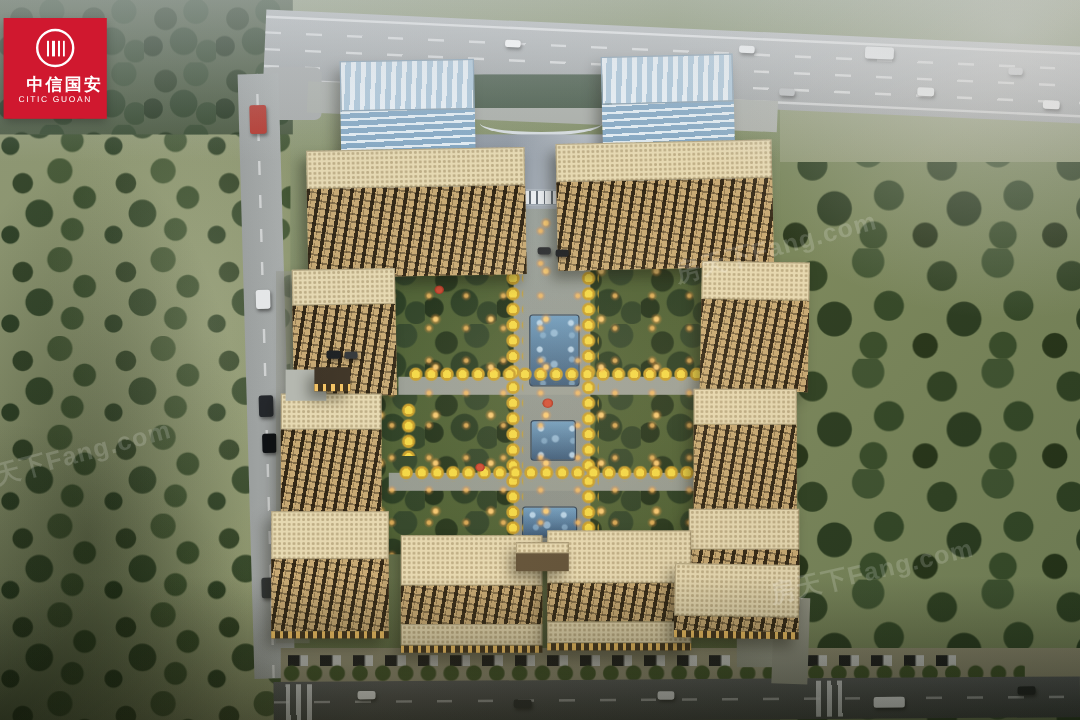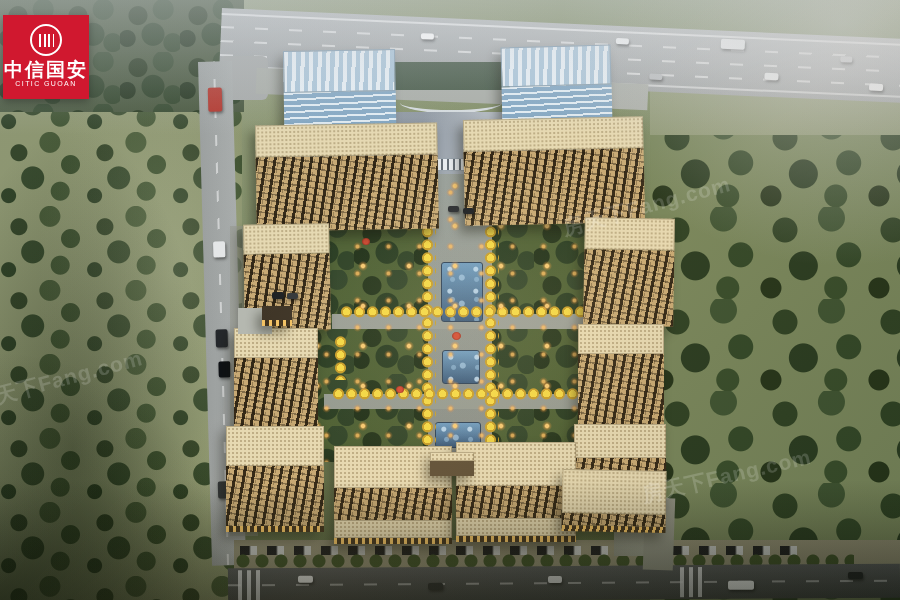--- a/index.html
+++ b/index.html
@@ -57,21 +57,21 @@
       radial-gradient(circle,rgba(255,205,115,.95) 0 1.6px,rgba(255,160,60,.35) 3px,rgba(0,0,0,0) 5px),
       radial-gradient(circle,rgba(255,190,95,.8) 0 1.3px,rgba(255,150,55,.28) 2.6px,rgba(0,0,0,0) 4.4px);
       background-size:46px 40px,31px 27px;background-position:0 0,17px 13px;}
   .redtree{border-radius:50%;background:radial-gradient(circle,#d24a33 0 40%,#a02d1d 75%,rgba(0,0,0,0) 80%);}
   
   .wm{position:absolute;font-size:21px;font-weight:bold;letter-spacing:1px;color:rgba(255,255,255,.17);white-space:nowrap;}
   
   #logo-citic{left:3px;top:15px;width:86px;height:84px;background:#d0182f;color:#fff;text-align:center;box-shadow:0 3px 8px rgba(0,0,0,.28);}
   .emblem{width:32px;height:32px;border:2.5px solid #fff;border-radius:50%;margin:9px auto 6px auto;display:flex;align-items:center;justify-content:center;box-sizing:border-box;}
   .emblem span{display:block;width:15px;height:13px;background:repeating-linear-gradient(90deg,#fff 0 2px,rgba(0,0,0,0) 2px 4.6px);}
-  .citic-cn{font-size:19px;font-weight:bold;letter-spacing:2px;line-height:16px;}
+  .citic-cn{font-size:14px;font-weight:bold;letter-spacing:2px;line-height:16px;padding-left:16px;}
   .citic-en{font-size:7px;letter-spacing:1.4px;margin-top:2px;}
   #logo-mansion{left:89px;top:15px;width:95px;height:84px;background:#fff;text-align:center;box-shadow:0 3px 8px rgba(0,0,0,.28);}
   .m-title{position:relative;font-family:"DejaVu Serif",serif;font-weight:bold;font-size:28px;line-height:34px;letter-spacing:7px;color:#6e241a;margin-top:4px;text-indent:7px;}
   .m-seal{position:absolute;left:44px;top:-1px;width:12px;height:12px;background:#c3392b;color:#fff;font-size:4.5px;line-height:6px;letter-spacing:0;border-radius:2px;font-family:"Liberation Sans",sans-serif;text-indent:0;display:flex;align-items:center;justify-content:center;}
   .m-sub{font-size:7px;letter-spacing:2.6px;color:#b5342c;line-height:9px;text-indent:2px;}
   .m-tag{font-size:6.5px;letter-spacing:.8px;color:#c0392b;margin-top:5px;}
 </style>
 </head>
 <body>
 

